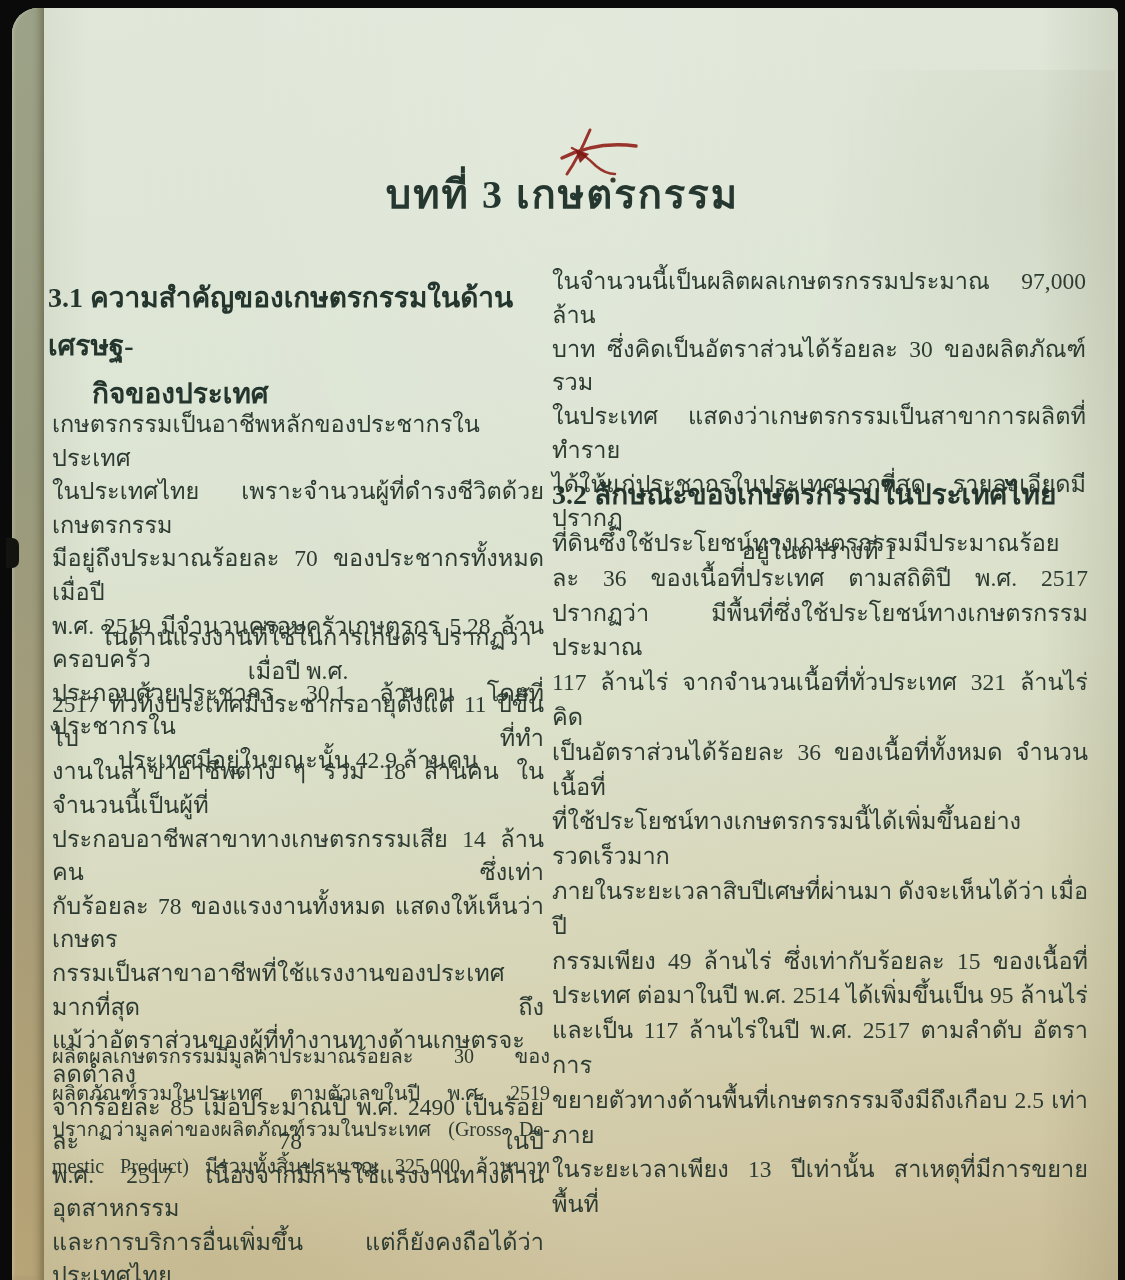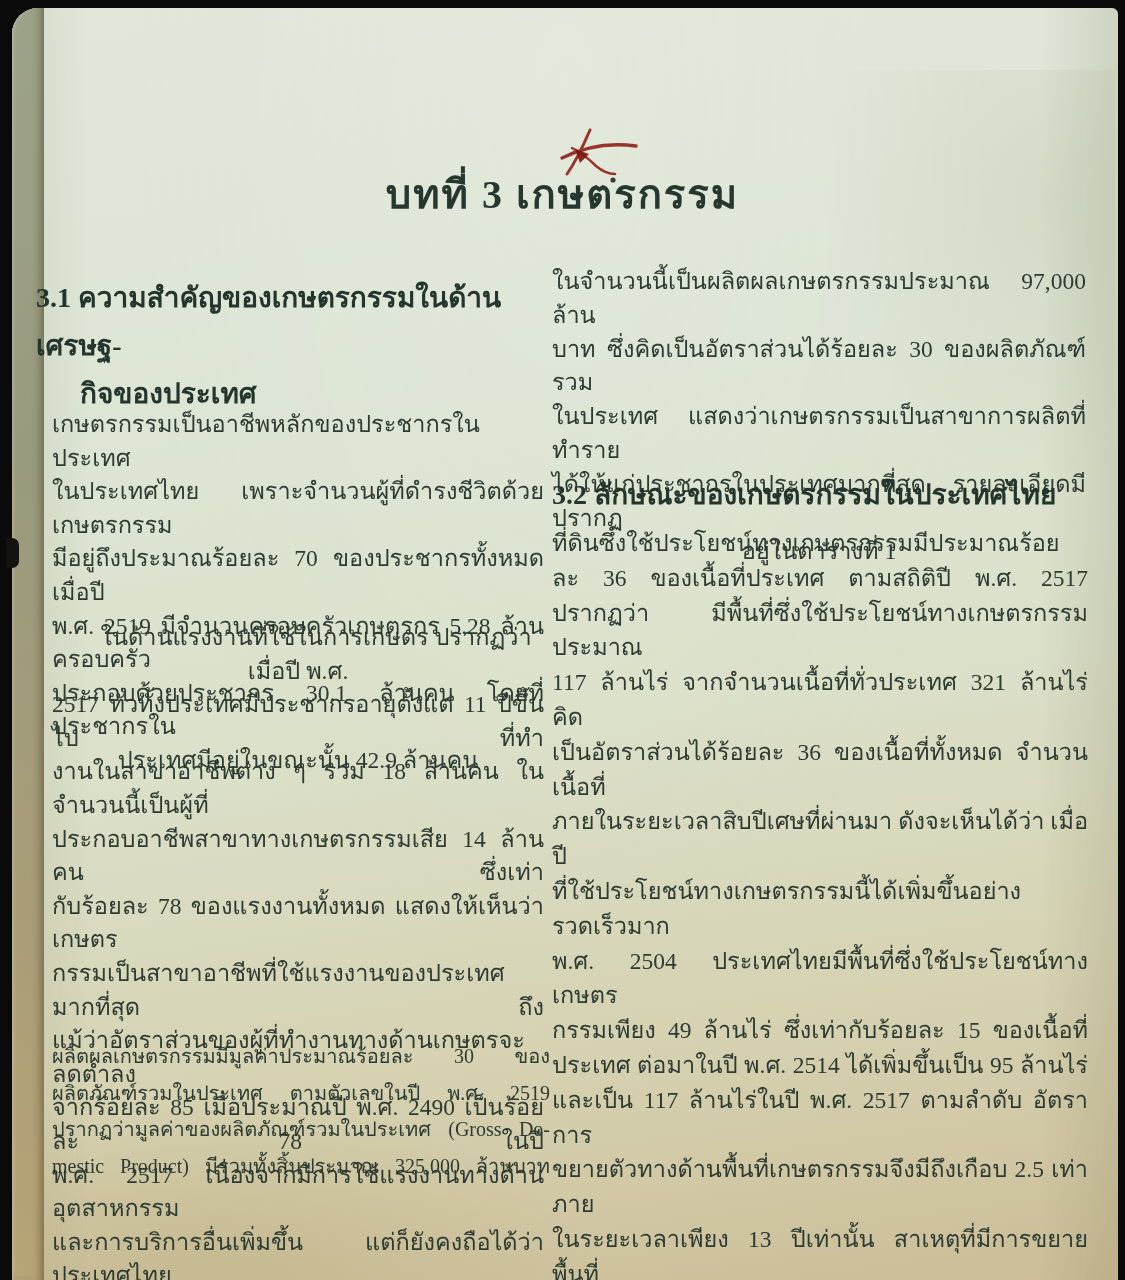--- a/index.html
+++ b/index.html
@@ -15,21 +15,21 @@
         background:linear-gradient(180deg,#9da388 0%,#999b7e 35%,#a69c79 65%,#b2a176 88%,#b7a477 100%);
         box-shadow:inset -7px 0 9px -4px rgba(60,55,30,.5), inset 2px 0 3px rgba(255,255,255,.18);}
   .notch{position:absolute;left:6px;top:538px;width:13px;height:30px;background:#13130f;border-radius:0 7px 7px 0;}
   .stain1{position:absolute;left:40px;bottom:0;width:560px;height:190px;pointer-events:none;
         background:radial-gradient(ellipse at 30% 90%,rgba(150,125,60,.18),rgba(0,0,0,0) 70%);}
   .stain2{position:absolute;right:10px;top:70px;width:300px;height:420px;pointer-events:none;
         background:radial-gradient(ellipse at 80% 30%,rgba(120,120,80,.10),rgba(0,0,0,0) 70%);}
   .content{position:absolute;inset:0;color:#2d3b32;}
   .title{position:absolute;left:0;top:162px;width:1125px;text-align:center;
          font-size:40px;font-weight:600;letter-spacing:2px;color:#263730;}
-  .h31{position:absolute;left:36px;top:274px;width:498px;font-size:28px;font-weight:700;
+  .h31{position:absolute;left:48px;top:274px;width:498px;font-size:28px;font-weight:700;
        line-height:48px;color:#24352d;}
   .h31 .l2{padding-left:44px;}
   .h32{position:absolute;left:552px;top:472px;width:536px;font-size:28px;font-weight:700;color:#24352d;}
   .line{font-size:23.5px;line-height:33.6px;white-space:normal;text-align:center;}
   .j{text-align:justify;text-align-last:justify;}
   .b{font-weight:400;}
   .p1{position:absolute;left:52px;top:372px;width:492px;margin-top:36px;}
   .p2{position:absolute;left:52px;top:621px;width:492px;}
   .p2 .line:first-child{text-indent:36px;}
   .p3{position:absolute;left:52px;top:1038px;width:498px;}
@@ -108,23 +108,22 @@
     </div>
 
     <div class="h32">3.2 ลักษณะของเกษตรกรรมในประเทศไทย</div>
 
     <div class="pr">
       <div class="line j b">ที่ดินซึ่งใช้ประโยชน์ทางเกษตรกรรมมีประมาณร้อย</div>
       <div class="line j"><span class="b">ละ 36 ของเนื้อที่ประเทศ</span><span>  ตามสถิติปี  พ.ศ. 2517</span></div>
       <div class="line j">ปรากฏว่า  มีพื้นที่ซึ่งใช้ประโยชน์ทางเกษตรกรรมประมาณ</div>
       <div class="line j">117 ล้านไร่  จากจำนวนเนื้อที่ทั่วประเทศ 321 ล้านไร่  คิด</div>
       <div class="line j">เป็นอัตราส่วนได้ร้อยละ 36 ของเนื้อที่ทั้งหมด  จำนวนเนื้อที่</div>
+      <div class="line j">ที่ใช้ประโยชน์ทางเกษตรกรรมนี้ได้เพิ่มขึ้นอย่างรวดเร็วมาก</div>
       <div class="line j">ภายในระยะเวลาสิบปีเศษที่ผ่านมา  ดังจะเห็นได้ว่า  เมื่อปี</div>
-      <div class="line j">ที่ใช้ประโยชน์ทางเกษตรกรรมนี้ได้เพิ่มขึ้นอย่างรวดเร็วมาก</div>
-      <div class="line j">พ.ศ. 2504   ประเทศไทยมีพื้นที่ซึ่งใช้ประโยชน์ทางเกษตร</div>
       <div class="line j">กรรมเพียง 49 ล้านไร่   ซึ่งเท่ากับร้อยละ 15 ของเนื้อที่</div>
       <div class="line j">ประเทศ  ต่อมาในปี พ.ศ. 2514  ได้เพิ่มขึ้นเป็น 95 ล้านไร่</div>
       <div class="line j">และเป็น 117 ล้านไร่ในปี พ.ศ. 2517 ตามลำดับ  อัตราการ</div>
       <div class="line j">ขยายตัวทางด้านพื้นที่เกษตรกรรมจึงมีถึงเกือบ 2.5 เท่าภาย</div>
       <div class="line j">ในระยะเวลาเพียง 13 ปีเท่านั้น  สาเหตุที่มีการขยายพื้นที่</div>
 
     </div>
 
   </div>
 </div>

